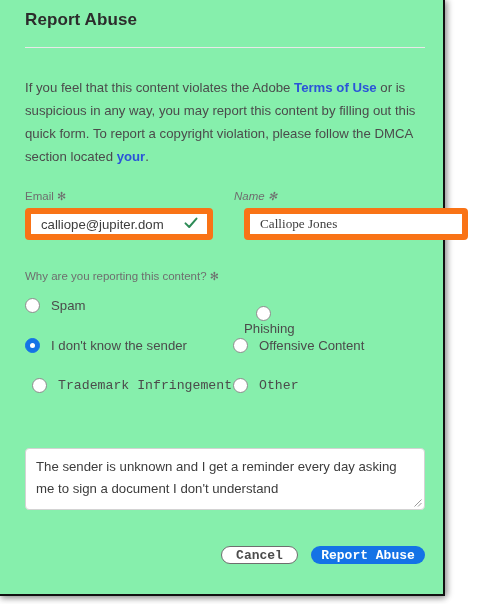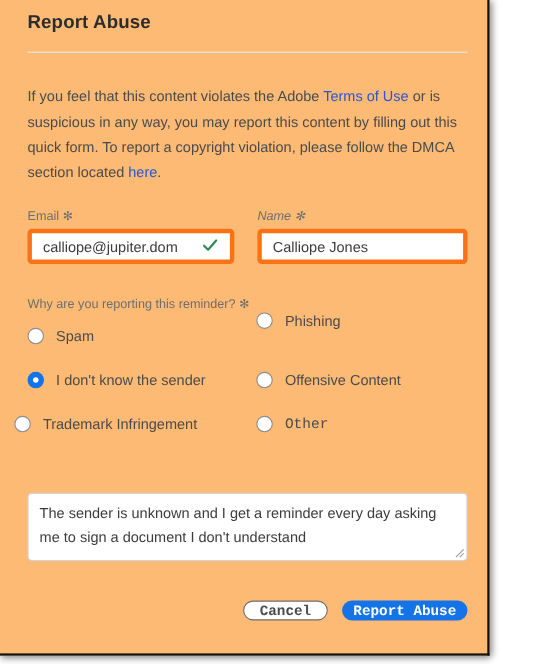--- a/index.html
+++ b/index.html
@@ -15,21 +15,21 @@
     -webkit-font-smoothing: antialiased;
   }
 
   
   #dialog-card {
     position: absolute;
     left: 0;
     top: 0;
     width: 445px;
     height: 596px;
-    background: #fdba74;
+    background: #86efac;
     box-sizing: border-box;
     border-right: 2px solid #111111;
     border-bottom: 2px solid #111111;
     box-shadow: 3px 0 6px rgba(0,0,0,0.28), 0 3px 6px rgba(0,0,0,0.28);
   }
 
   
   .title {
     position: absolute;
     left: 25px;
@@ -53,51 +53,51 @@
     position: absolute;
     left: 25px;
     top: 76px;
     width: 392px;
     font-size: 13.2px;
     line-height: 23px;
     color: #4b4b4b;
   }
   .intro a {
     color: #2b54d8;
-    font-weight: normal;
+    font-weight: bold;
     text-decoration: none;
   }
 
   
   .field-label {
     position: absolute;
     font-size: 11.5px;
     color: #6e6e6e;
   }
   .req {
     color: #6e6e6e;
     font-size: 11px;
   }
 
   
   .text-input {
     position: absolute;
     height: 32px;
     box-sizing: border-box;
-    border: 4px solid #f97316;
+    border: 6px solid #f97316;
     border-radius: 4px;
     background: #ffffff;
     font-family: "Liberation Sans", sans-serif;
     font-size: 13.2px;
     color: #3c3c3c;
     padding: 0 10px;
     outline: none;
   }
   #email-input { left: 25px; top: 208px; width: 188px; padding-right: 30px; }
-  #name-input  { left: 234px; top: 208px; width: 191px; }
+  #name-input  { left: 244px; top: 208px; width: 224px; font-family: Liberation Serif, serif; }
 
   .check-icon {
     position: absolute;
     left: 183px;
     top: 215px;
     width: 16px;
     height: 16px;
   }
 
   
@@ -215,54 +215,54 @@
   }
 </style>
 </head>
 <body>
 
 <div id="dialog-card">
 
   <div class="title">Report Abuse</div>
   <div class="divider"></div>
 
-  <div class="intro"><span>If you feel that this content violates the Adobe </span><a href="#">Terms of Use</a><span> or is suspicious in any way, you may report this content by filling out this quick form. To report a copyright violation, please follow the DMCA section located </span><a href="#">here</a><span>.</span></div>
+  <div class="intro"><span>If you feel that this content violates the Adobe </span><a href="#">Terms of Use</a><span> or is suspicious in any way, you may report this content by filling out this quick form. To report a copyright violation, please follow the DMCA section located </span><a href="#">your</a><span>.</span></div>
 
   <div class="field-label" style="left:25px; top:190px;"><span>Email</span> <span class="req">✻</span></div>
   <input id="email-input" class="text-input" type="text" value="calliope@jupiter.dom" style="">
   <svg class="check-icon" viewBox="0 0 16 16">
     <path d="M2.5 8.4 L6.2 12 L13.5 3.6" fill="none" stroke="#2e8b57" stroke-width="2" stroke-linecap="round" stroke-linejoin="round"></path>
   </svg>
 
   <div class="field-label" style="left:234px; top:190px;font-style:italic;"><span>Name</span> <span class="req">✻</span></div>
   <input id="name-input" class="text-input" type="text" value="Calliope Jones" style="">
 
-  <div class="group-label"><span>Why are you reporting this reminder?</span> <span class="req">✻</span></div>
+  <div class="group-label"><span>Why are you reporting this content?</span> <span class="req">✻</span></div>
 
   <label class="radio-row" style="left:25px; top:298px;">
     <span class="radio-dot"></span>
     <span class="radio-text">Spam</span>
   </label>
 
-  <label class="radio-row" style="left:233px; top:284px;">
+  <label class="radio-row" style="left:233px; top:306px;flex-direction:column;">
     <span class="radio-dot"></span>
     <span class="radio-text">Phishing</span>
   </label>
 
   <label class="radio-row" style="left:25px; top:338px;">
     <span class="radio-dot selected"></span>
     <span class="radio-text">I don't know the sender</span>
   </label>
 
   <label class="radio-row" style="left:233px; top:338px;">
     <span class="radio-dot"></span>
     <span class="radio-text">Offensive Content</span>
   </label>
 
-  <label class="radio-row" style="left:13px; top:378px;">
+  <label class="radio-row" style="left:32px; top:378px;font-family:Liberation Mono, monospace;">
     <span class="radio-dot"></span>
     <span class="radio-text">Trademark Infringement</span>
   </label>
 
   <label class="radio-row" style="left:233px; top:378px;font-family:Liberation Mono, monospace;">
     <span class="radio-dot"></span>
     <span class="radio-text">Other</span>
   </label>
 
   <textarea id="concern-textarea" style="">The sender is unknown and I get a reminder every day asking me to sign a document I don't understand</textarea>

